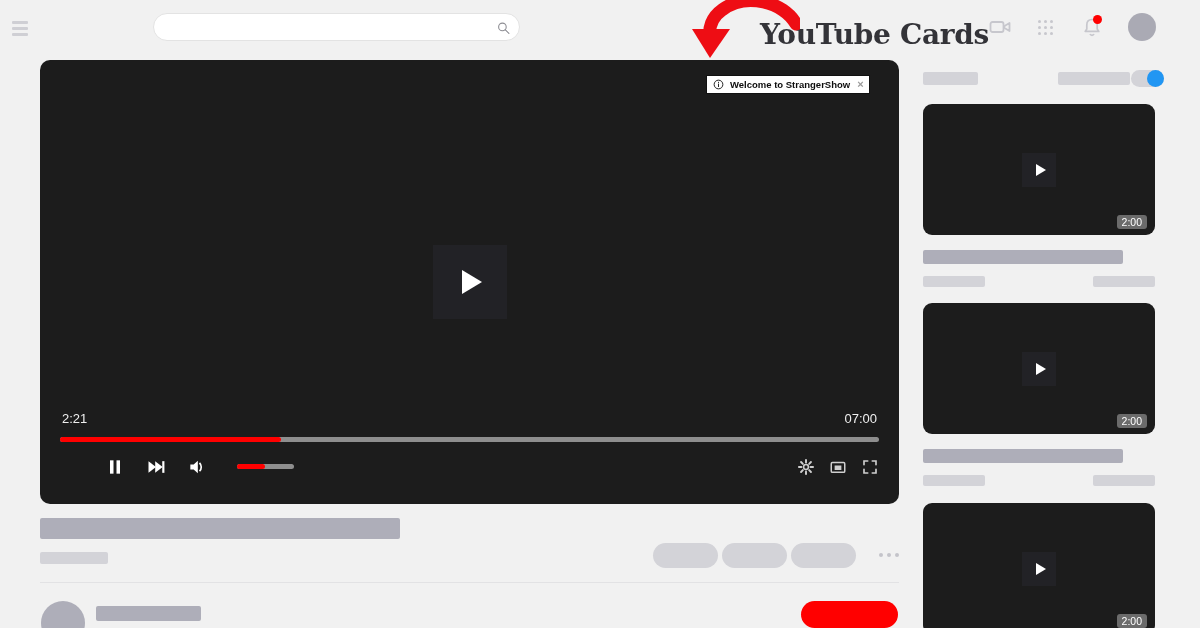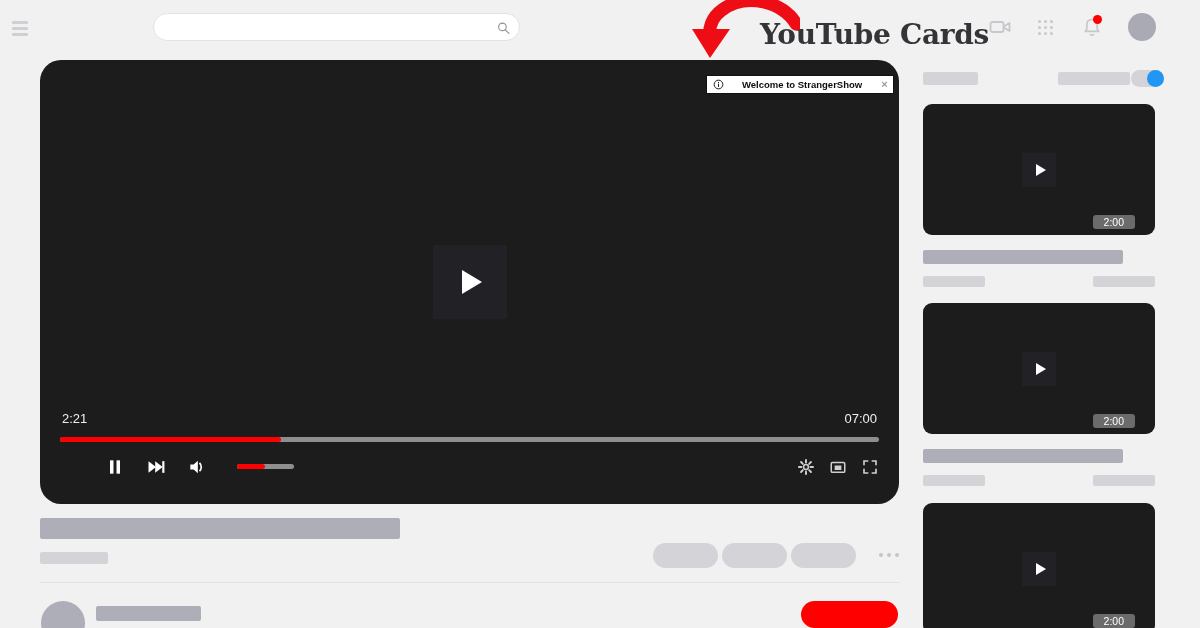--- a/index.html
+++ b/index.html
@@ -63,39 +63,39 @@
   }
 
   
   .arrow { position: absolute; left: 688px; top: -4px; width: 112px; height: 72px; }
 
   
   .player {
     position: absolute; left: 40px; top: 60px;
     width: 859px; height: 444px;
     background: #1c1c1c;
-    border-radius: 21px;
+    border-radius: 10px;
   }
   .play-center {
     position: absolute; left: 50%; top: 50%; transform: translate(-50%,-50%);
     width: 74px; height: 74px; background: #222226;
     display: flex; align-items: center; justify-content: center;
   }
   .play-tri {
     width: 0; height: 0;
     border-left: 20px solid #ffffff;
     border-top: 12px solid transparent;
     border-bottom: 12px solid transparent;
     margin-left: 5px;
   }
 
   .card-tip {
     position: absolute; left: 706px; top: 75px;
     height: 19px; background: #ffffff; border: 1px solid #111;
-    display: flex; align-items: center; gap: 18px;
+    display: flex; align-items: center; gap: 6px;
     padding: 0 5px 0 6px;
     font-size: 9.5px; font-weight: bold; color: #0d0d0d;
     white-space: nowrap;
     z-index: 30;
   }
   .tip-info { width: 11px; height: 11px; flex: 0 0 11px; }
   .tip-x { color: #9a9a9a; font-size: 11px; line-height: 1; margin-left: 1px; }
 
   .time-left  { position: absolute; left: 22px; bottom: 78px; color: #efefef; font-size: 13px; }
   .time-right { position: absolute; right: 22px; bottom: 78px; color: #efefef; font-size: 13px; }
@@ -185,24 +185,24 @@
     display: flex; align-items: center; justify-content: center;
   }
   .thumb .play-sq .tri {
     width: 0; height: 0;
     border-left: 10px solid #ffffff;
     border-top: 6px solid transparent;
     border-bottom: 6px solid transparent;
     margin-left: 3px;
   }
   .dur {
-    position: absolute; right: 20px; bottom: 6px;
+    position: absolute; right: 8px; bottom: 6px;
     background: rgba(130,130,130,0.78);
     color: #ffffff; font-size: 10.5px;
-    padding: 1px 11px; border-radius: 3px;
+    padding: 1px 5px; border-radius: 3px;
   }
 
   .st-title { width: 200px; height: 14px; }
   .st-t1 { left: 923px; top: 250px; }
   .st-t2 { left: 923px; top: 449px; }
   .st-m-a { width: 62px; height: 11px; }
   .st-m-b { width: 62px; height: 11px; }
   .st-m1a { left: 923px; top: 276px; }
   .st-m1b { left: 1093px; top: 276px; }
   .st-m2a { left: 923px; top: 475px; }

